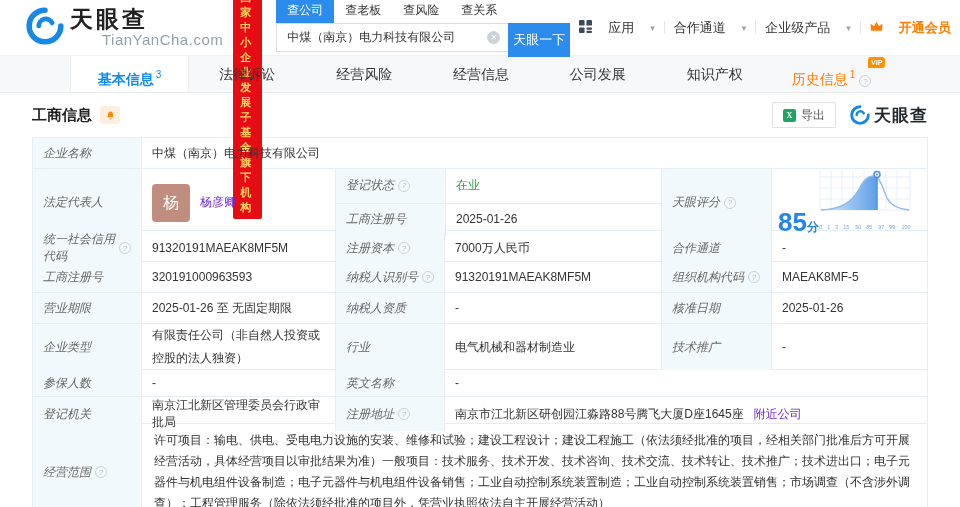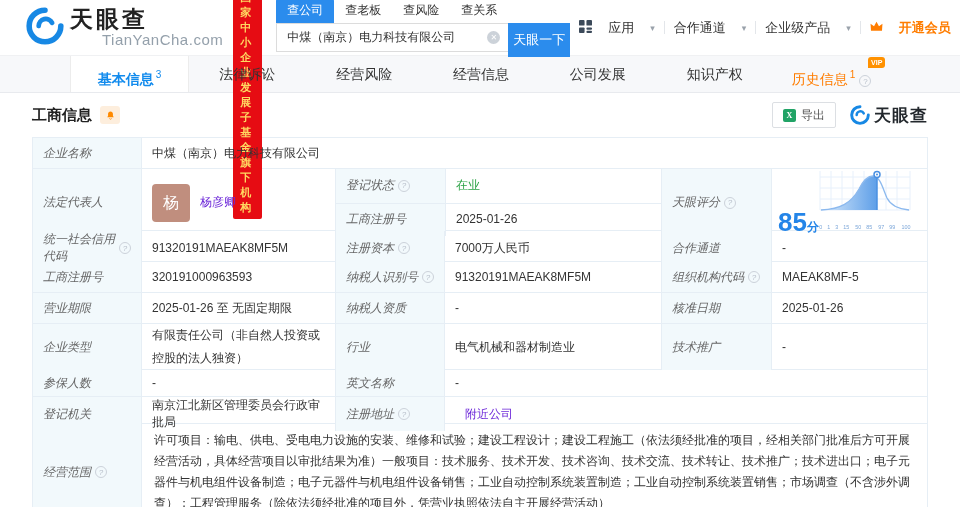--- a/index.html
+++ b/index.html
@@ -416,20 +416,21 @@
           <span>登记机关</span>
         </div>
       <div class="cell value-cell bl">
           <span>南京江北新区管理委员会行政审批局</span>
         </div>
       <div class="cell label-cell bl">
           <span>注册地址</span>
           <span class="help">?</span>
         </div>
       <div class="cell value-cell bl">
+        <span>南京市江北新区研创园江淼路88号腾飞大厦D座1645座</span>
         <a class="link near-link">附近公司</a>
       </div>
     </div>
 
     <div class="row r9">
       <div class="cell label-cell">
           <span>经营范围</span>
           <span class="help">?</span>
         </div>
       <div class="cell value-cell bl scope-text">

